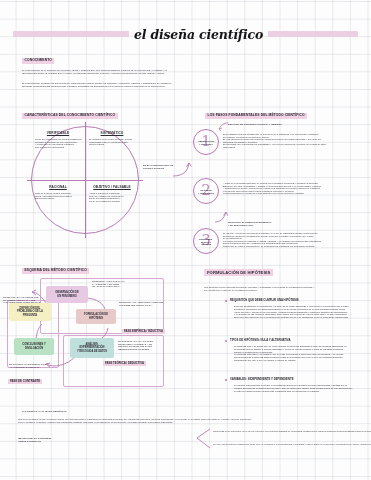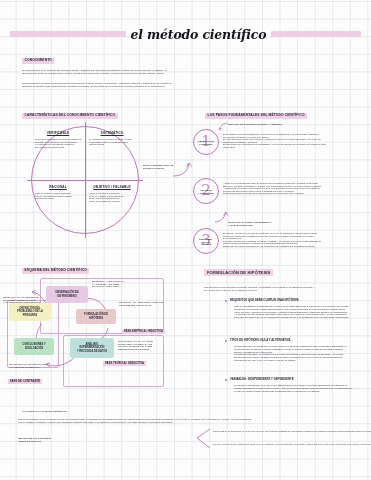--- a/index.html
+++ b/index.html
@@ -120,21 +120,21 @@
   #bracket { position:absolute; left:196px; top:428px; }
   svg { display:block; overflow:visible; }
 </style>
 </head>
 <body>
 
 <div id="page">
 
   <div id="header">
     <div class="hl-bar" id="hl-left"></div>
-    <div id="title">el método científico</div>
+    <div id="title">el diseña científico</div>
     <div class="hl-bar" id="hl-right"></div>
   </div>
 
   <div class="sec-head" style="left:22px; top:58px;">CONOCIMIENTO</div>
 
   <div class="para" style="left:22px; top:70px; width:330px;">
     <span class="ln">El conocimiento es el conjunto de nociones, ideas y saberes que una persona adquiere a través de la experiencia, el estudio y el</span>
     <span class="ln">razonamiento sobre la realidad que le rodea, permitiendo interpretar, explicar y predecir los hechos del mundo natural y social.</span>
   </div>
   <div class="para" style="left:22px; top:83px; width:340px;">

